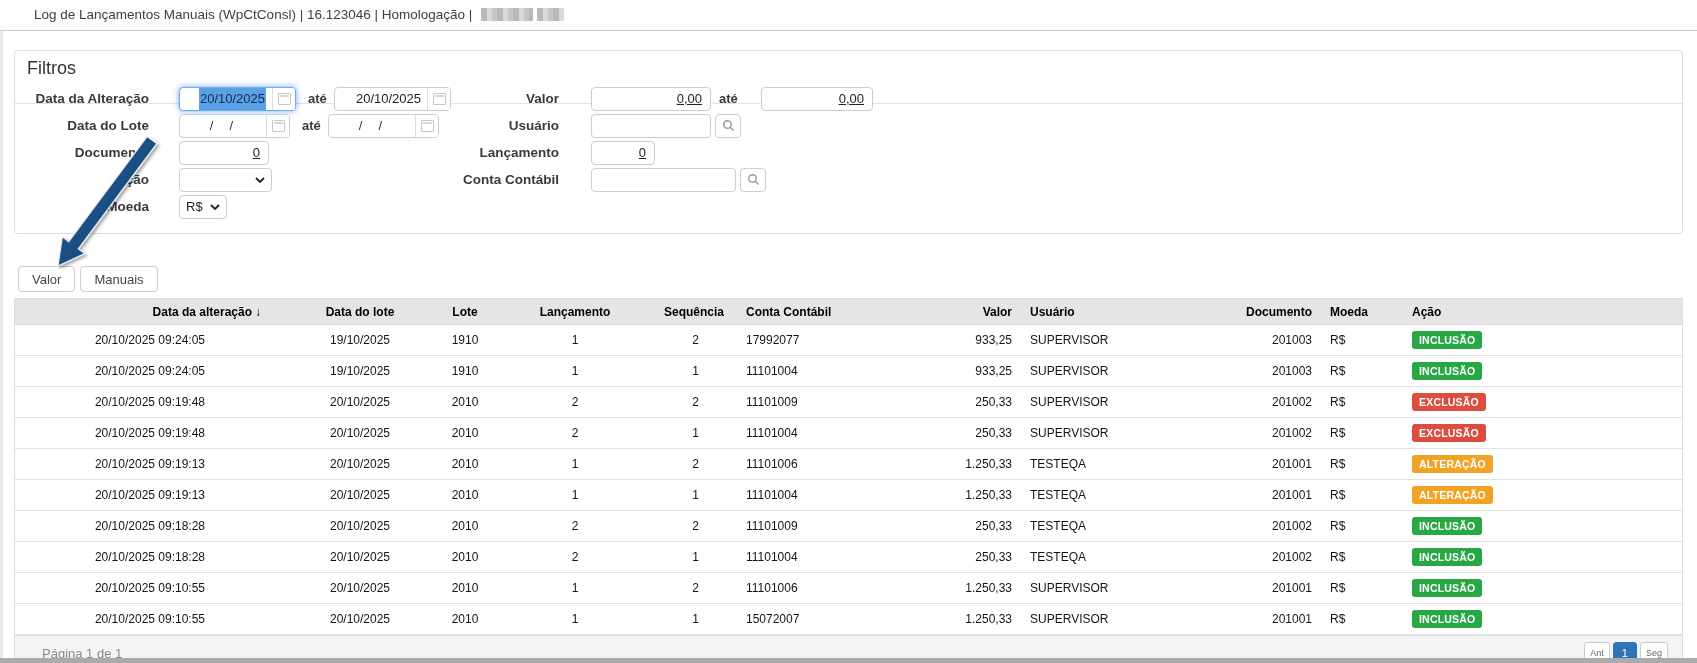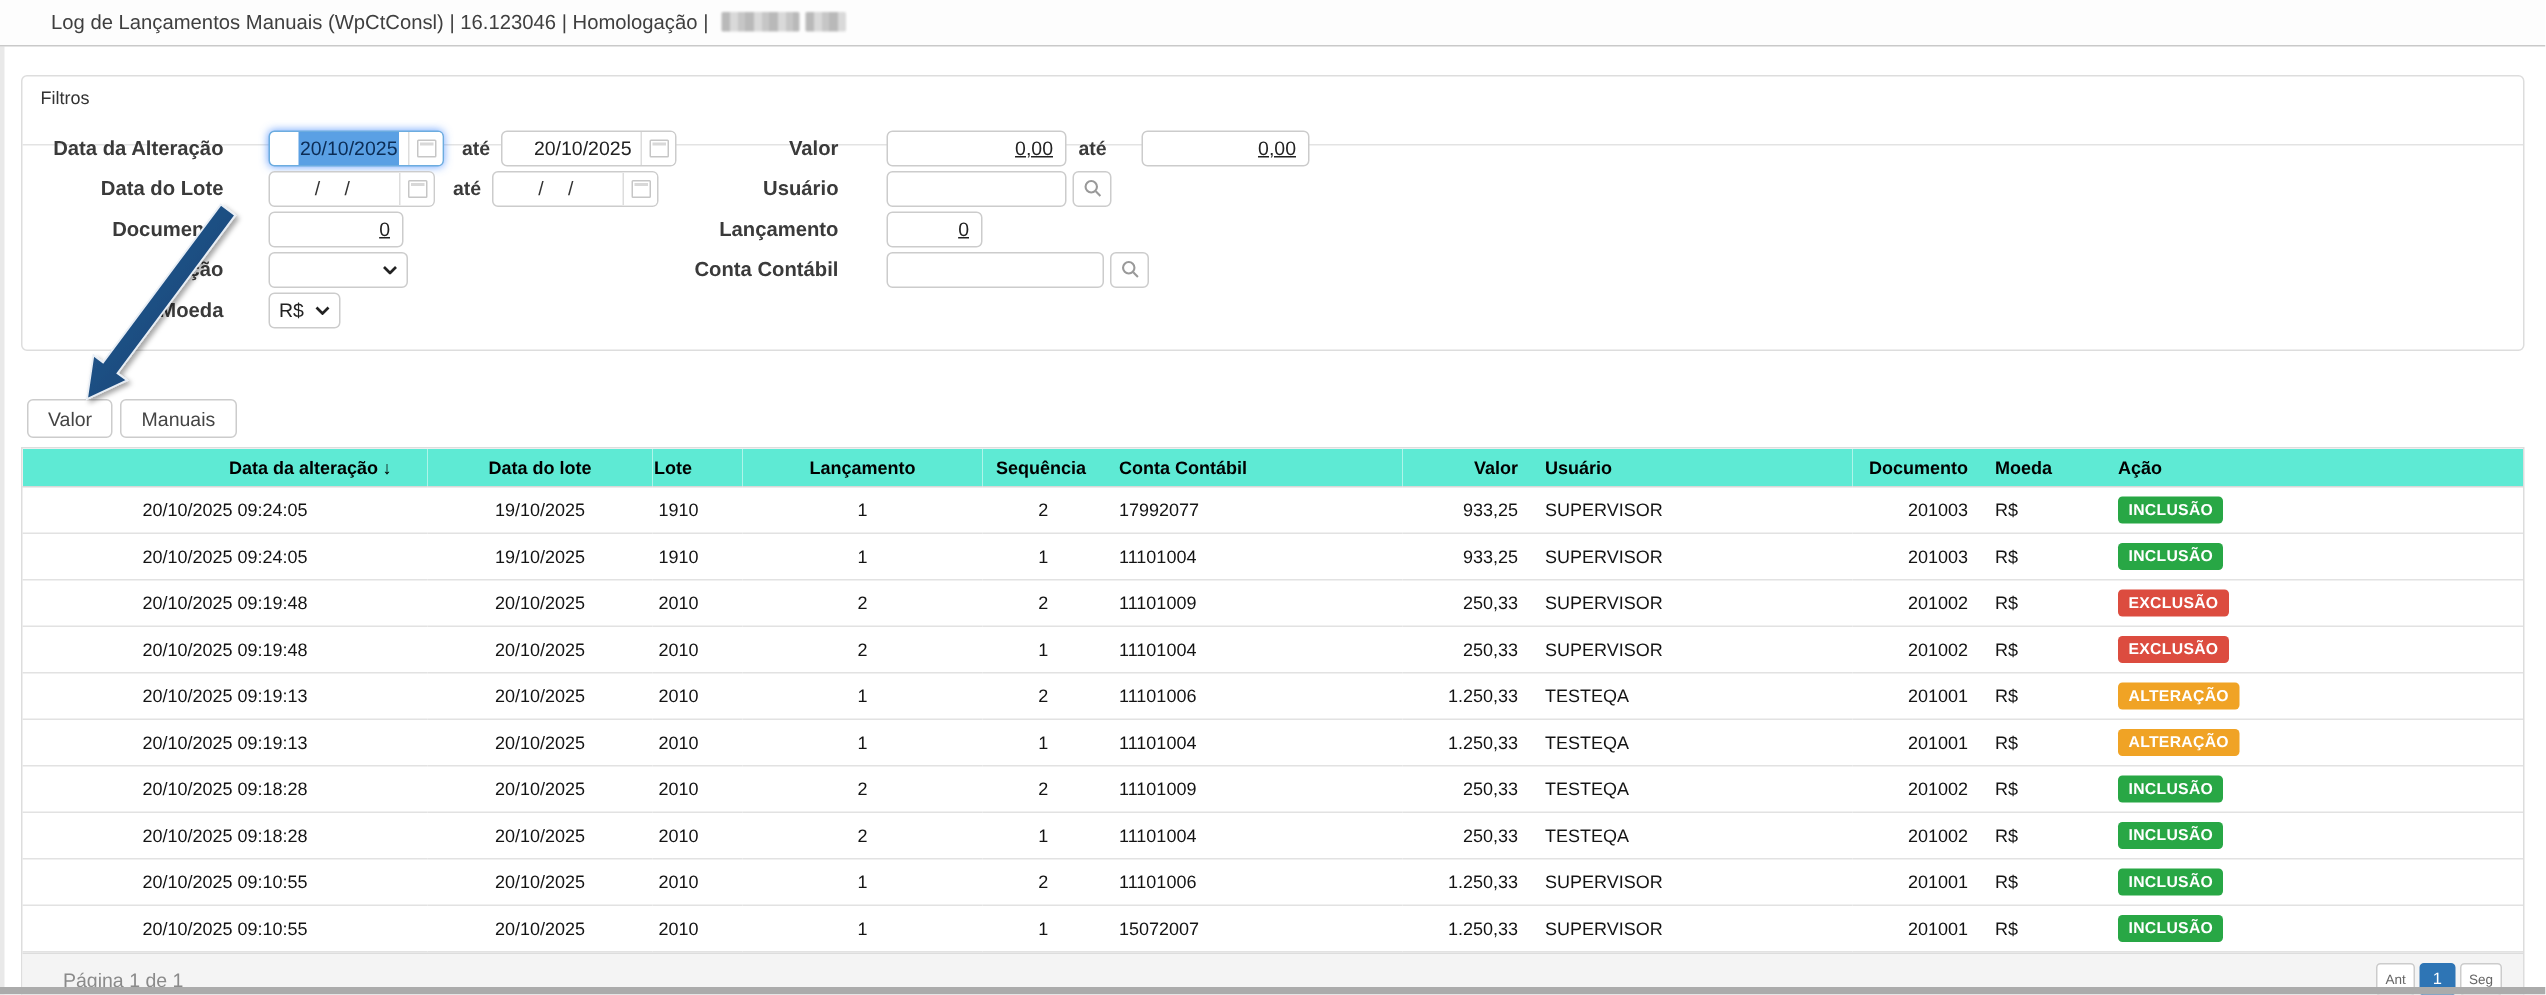--- a/index.html
+++ b/index.html
@@ -20,21 +20,21 @@
     background:repeating-linear-gradient(90deg,#b9b9b9 0 6px,#d9d9d9 6px 11px,#c6c6c6 11px 16px);
     filter:blur(.6px);}
   .redact.r1{width:52px;margin-left:9px;}
   .redact.r2{width:27px;margin-left:4px;}
 
   
   .filter-panel{
     position:absolute;left:14px;right:14px;top:50px;height:182px;
     border:1px solid #ddd;border-radius:4px;background:#fff;
   }
-  .panel-title{padding:7px 12px 24px;font-size:12px;color:#333;border-bottom:1px solid #e3e3e3;}
+  .panel-title{padding:7px 12px 24px;font-size:18px;color:#333;border-bottom:1px solid #e3e3e3;}
   .fcol{position:absolute;top:34px;}
   .fcol-left{left:16px;}
   .fcol-right{left:422px;}
   .f-row{display:flex;align-items:center;height:27px;}
   .f-label{display:inline-block;text-align:right;font-weight:bold;font-size:13.5px;color:#3a3a3a;}
   .fcol-left .f-label{width:118px;margin-right:30px;}
   .fcol-right .f-label{width:122px;margin-right:32px;}
   .until{font-weight:bold;font-size:13px;color:#3a3a3a;margin:0 0 0 12px;width:26px;}
   .fcol-right .until{margin-left:8px;width:26px;margin-right:16px;}
 
@@ -65,28 +65,28 @@
 
   
   .btn-row{position:absolute;left:18px;top:266px;display:flex;gap:5px;}
   .btn{height:26px;background:#fff;border:1px solid #ccc;border-radius:4px;padding:0 13px;
     font-size:13px;color:#444;font-family:"Liberation Sans",sans-serif;}
 
   
   .table-panel{position:absolute;left:14px;right:14px;top:298px;border:1px solid #ddd;
     border-radius:0 0 3px 3px;background:#fff;}
   table{border-collapse:collapse;table-layout:fixed;width:100%;}
-  thead tr{background:#5eead4;}
+  thead tr{background:#e5e5e5;}
   th{height:23px;font-size:12px;font-weight:bold;color:#000;border-bottom:1px solid #d8d8d8;
     white-space:nowrap;overflow:hidden;}
   td{height:30px;font-size:12px;color:#141414;border-bottom:1px solid #e2e2e2;
     white-space:nowrap;overflow:hidden;padding:0 4px;}
   .sort{margin-left:3px;font-weight:normal;}
   th.c0{text-align:right;padding-right:24px;} td.c0{text-align:center;}
-  .c1{text-align:center;} .c2{text-align:left;} .c3{text-align:center;}
+  .c1{text-align:center;} .c2{text-align:center;} .c3{text-align:center;}
   .c4{text-align:center;padding-right:8px;}
   .c5{text-align:left;padding-left:6px;}
   .c6{text-align:right;padding-right:8px;}
   .c7{text-align:left;padding-left:10px;}
   .c8{text-align:right;padding-right:8px;}
   .c9{text-align:left;padding-left:10px;}
   .c10{text-align:left;padding-left:12px;}
   .badge{display:inline-block;color:#fff;font-weight:bold;font-size:10.5px;letter-spacing:.2px;
     padding:4px 7px;border-radius:3px;line-height:1;}
 

